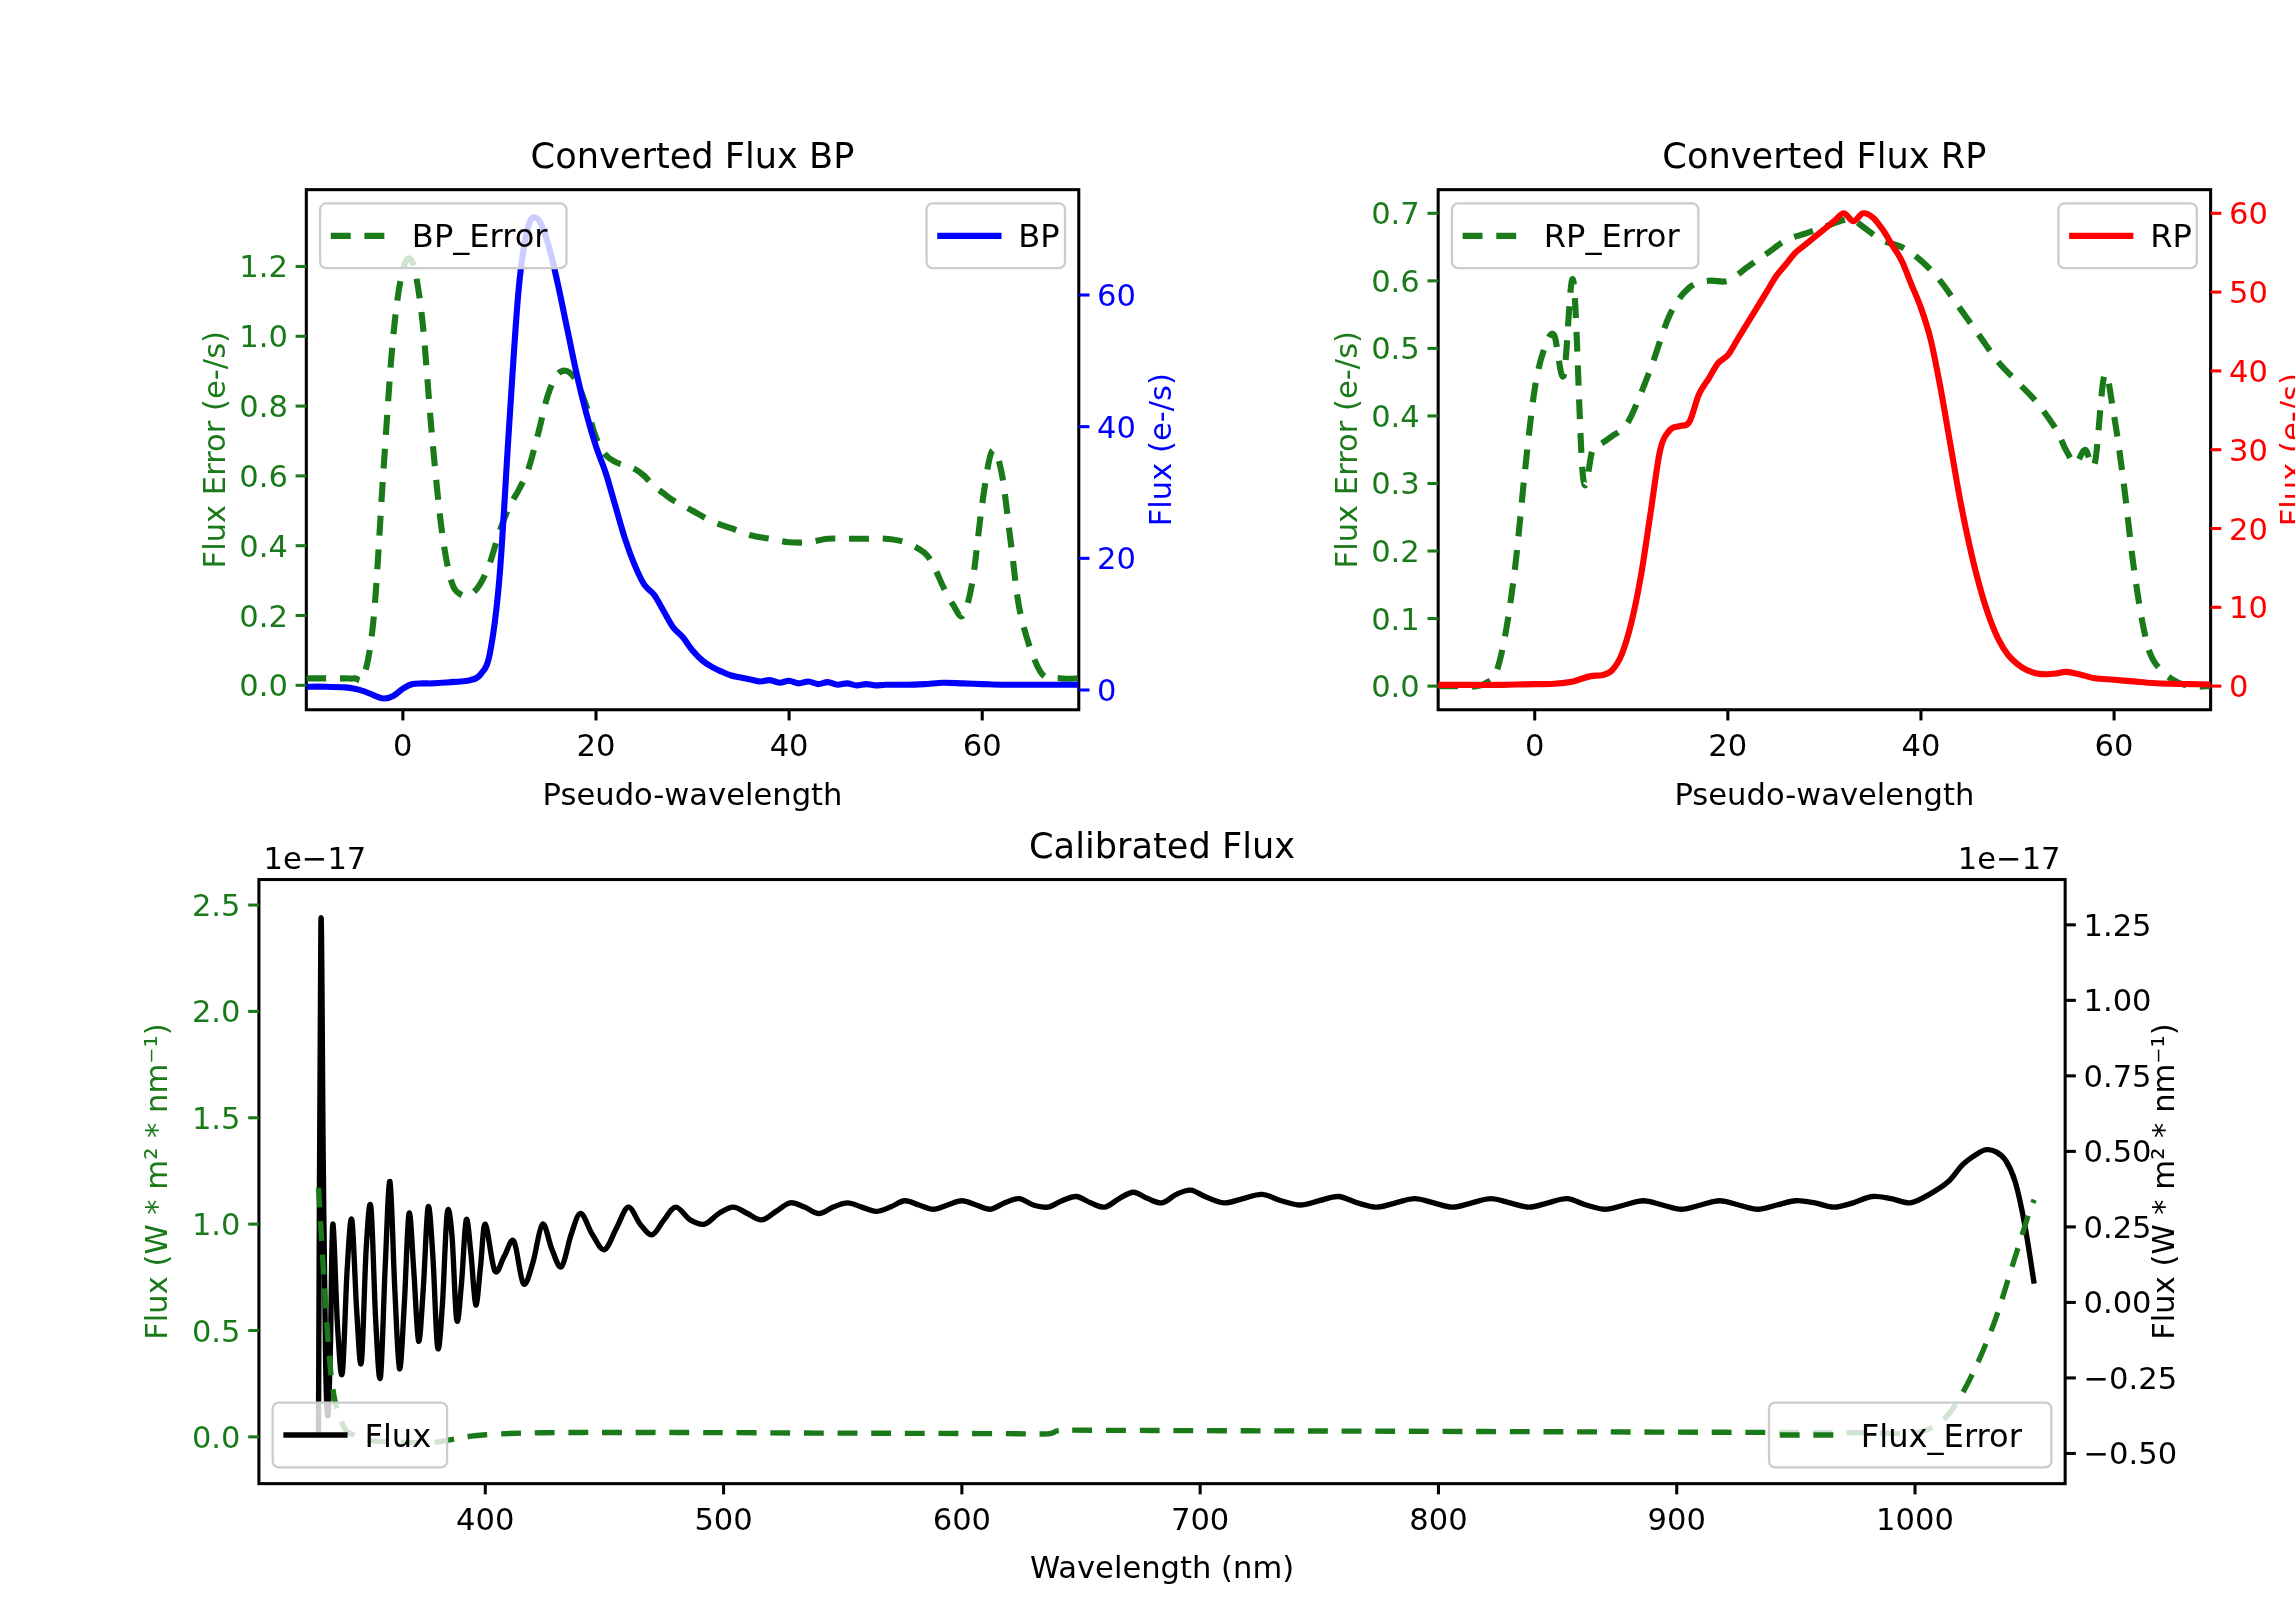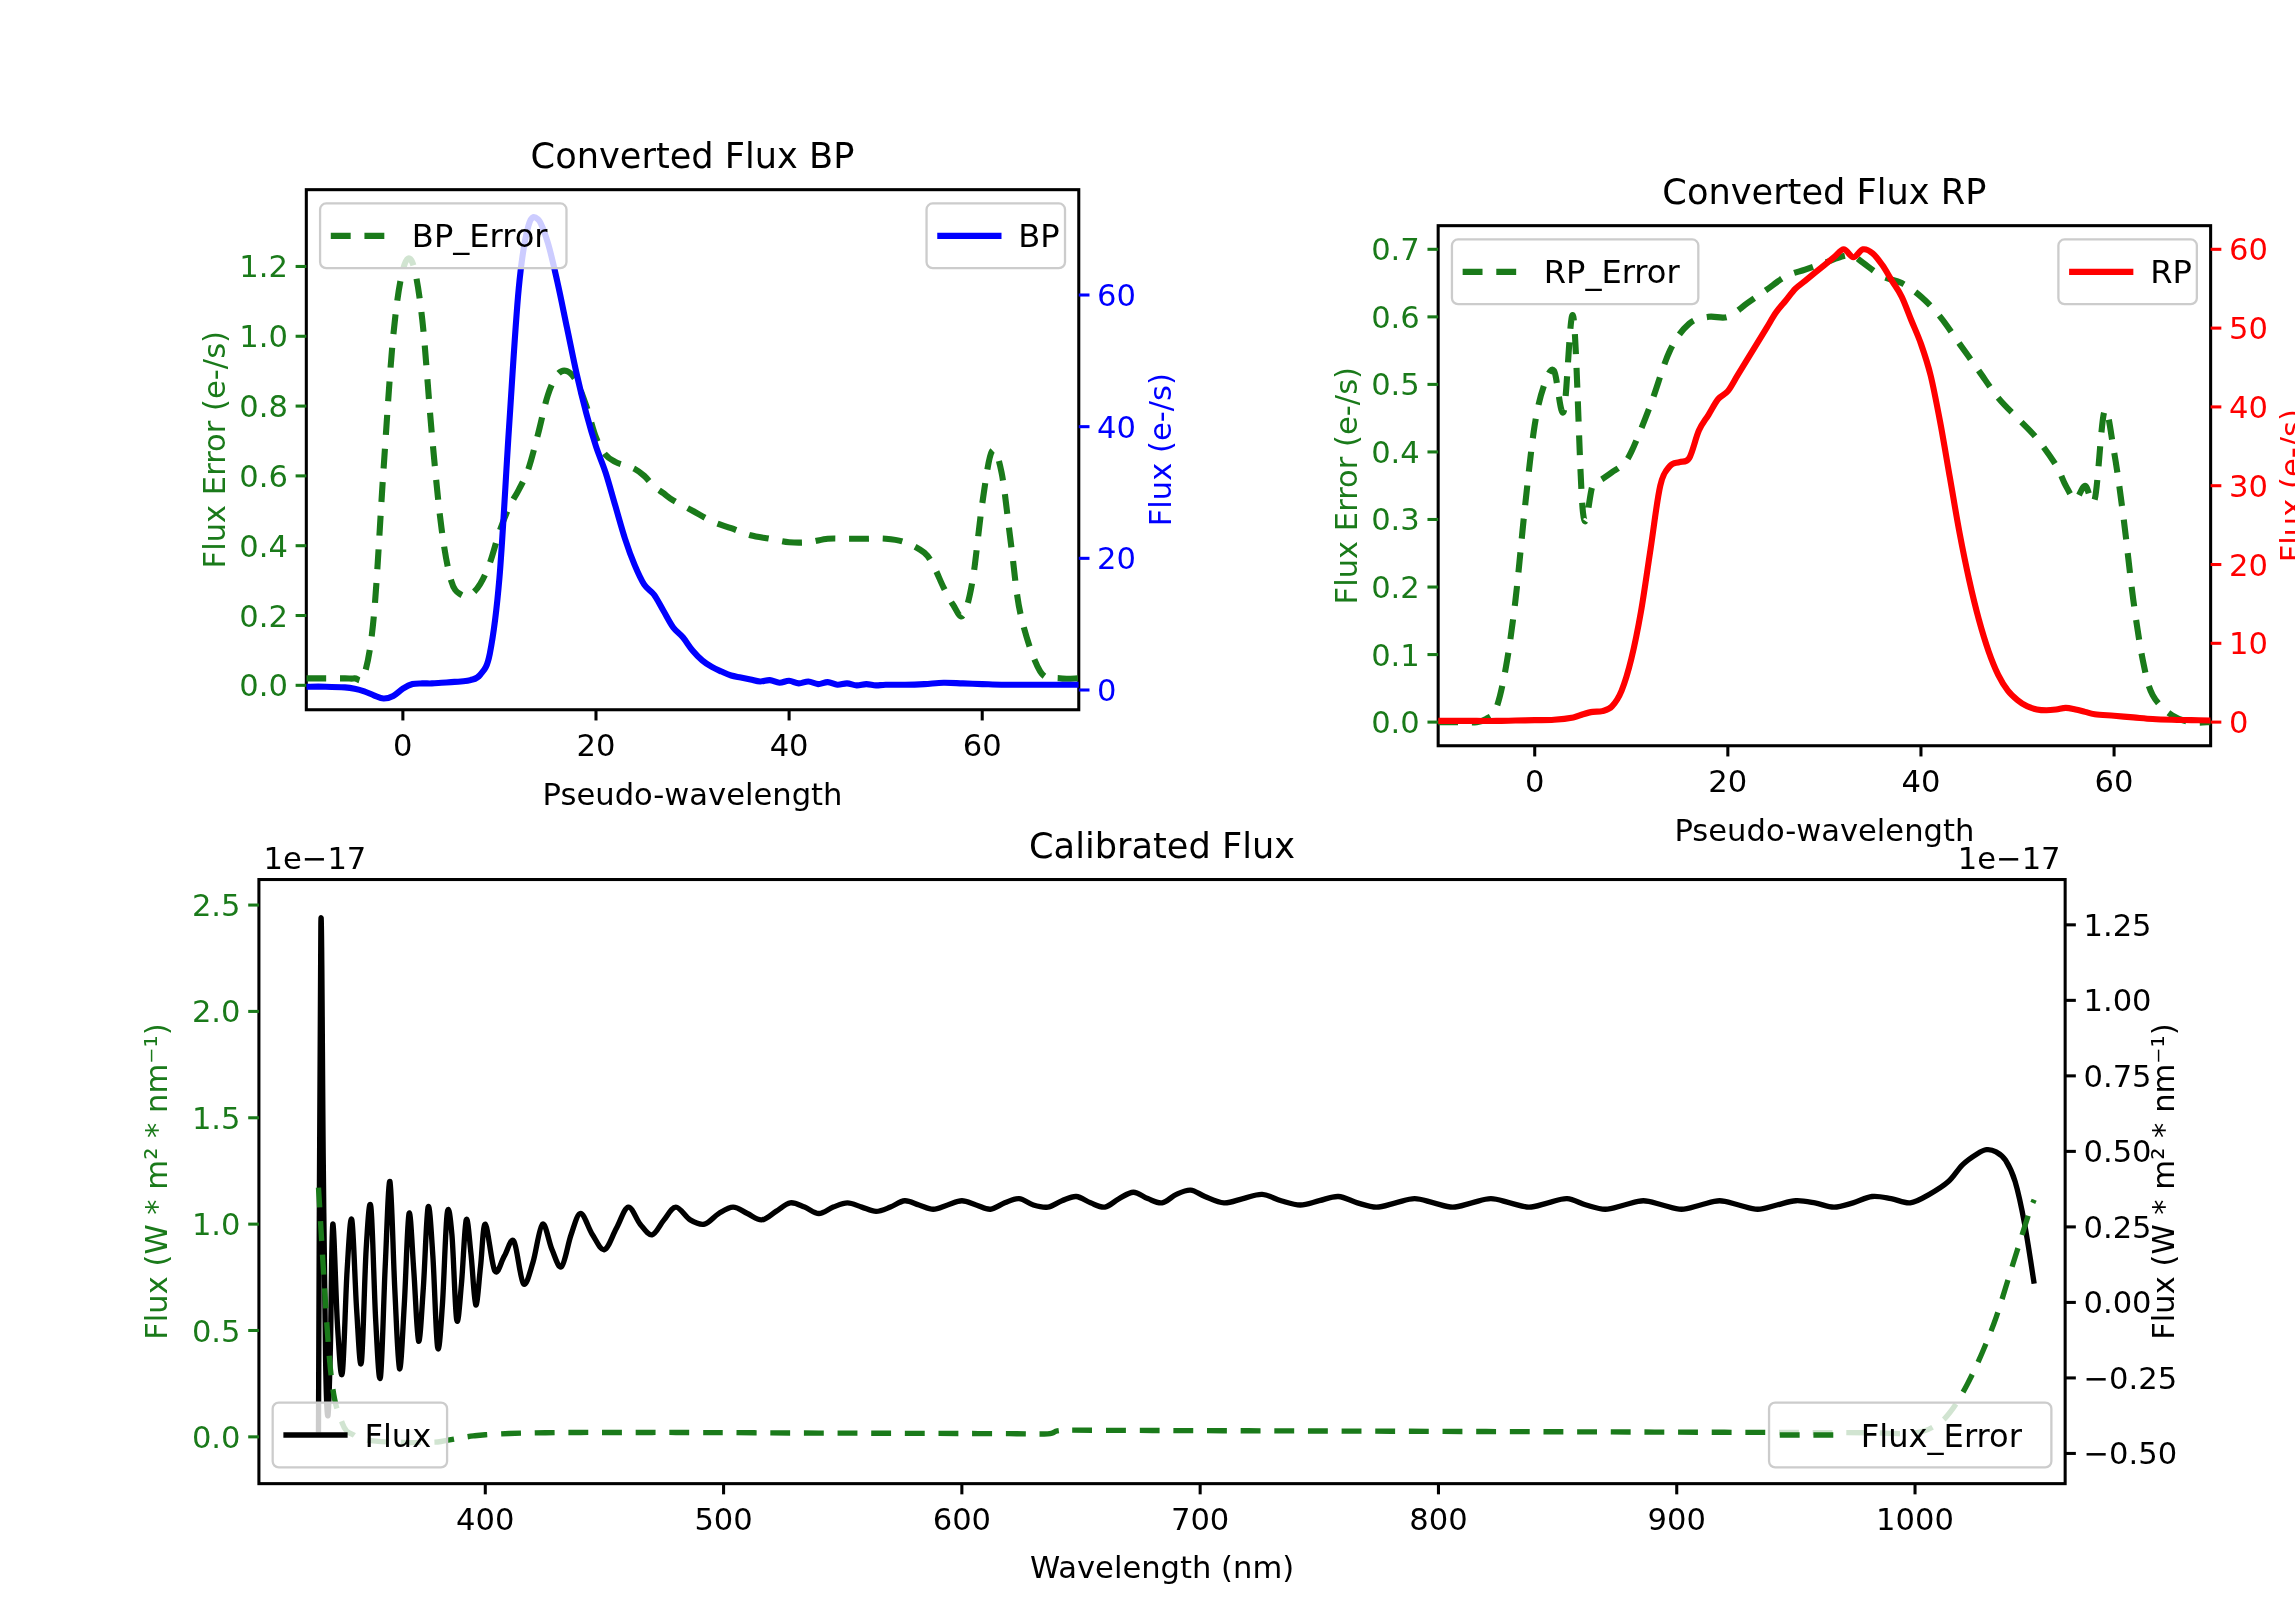--- a/index.html
+++ b/index.html
@@ -77,21 +77,21 @@
           <text x="538" y="323.47" font-size="42" fill="#000" text-anchor="start">BP_Error</text>
         </g>
         <g>
           <rect x="1210.96" y="266" width="181.04000000000002" height="84.7" class="legend-box"></rect>
           <line x1="1224.96" y1="308.35" x2="1308.96" y2="308.35" stroke="#0000ff" stroke-width="8"></line>
           <text x="1330.96" y="323.47" font-size="42" fill="#000" text-anchor="start">BP</text>
         </g>
       </svg>
   </div>
 
-  <div class="panel" style="left:1132px;top:0px;margin-top:36px;">
+  <div class="panel" style="left:1132px;top:0px;">
     <svg id="svg-rp" width="1163" height="826" viewBox="0 0 1520 1080">
         <defs>
           <clipPath id="clip-rp">
             <rect x="400" y="248" width="1010" height="680"></rect>
           </clipPath>
         </defs>
         <rect x="400" y="248" width="1010" height="680" class="spine"></rect>
         <text x="905" y="220" text-anchor="middle" class="panel-title" font-size="46">Converted Flux RP</text>
         <g>
           <line x1="526.25" y1="928" x2="526.25" y2="942" class="tickmark"></line>

